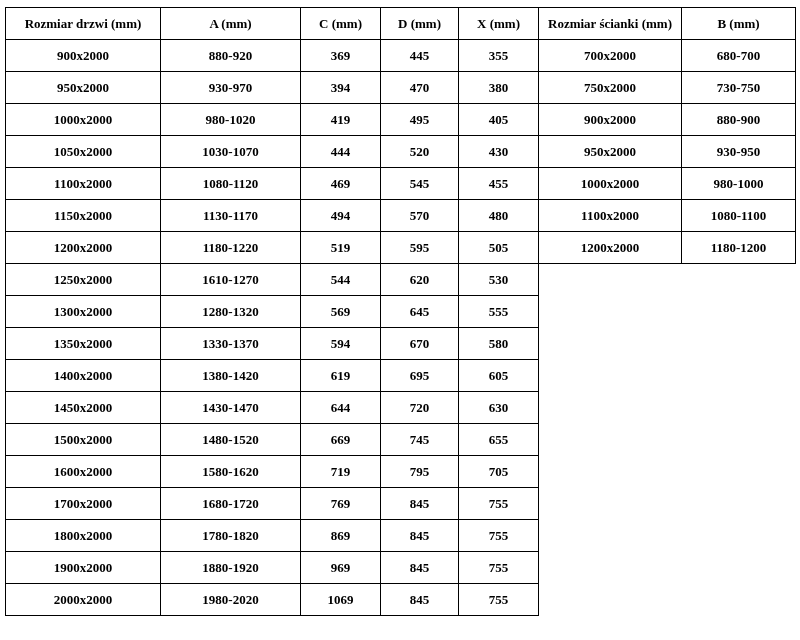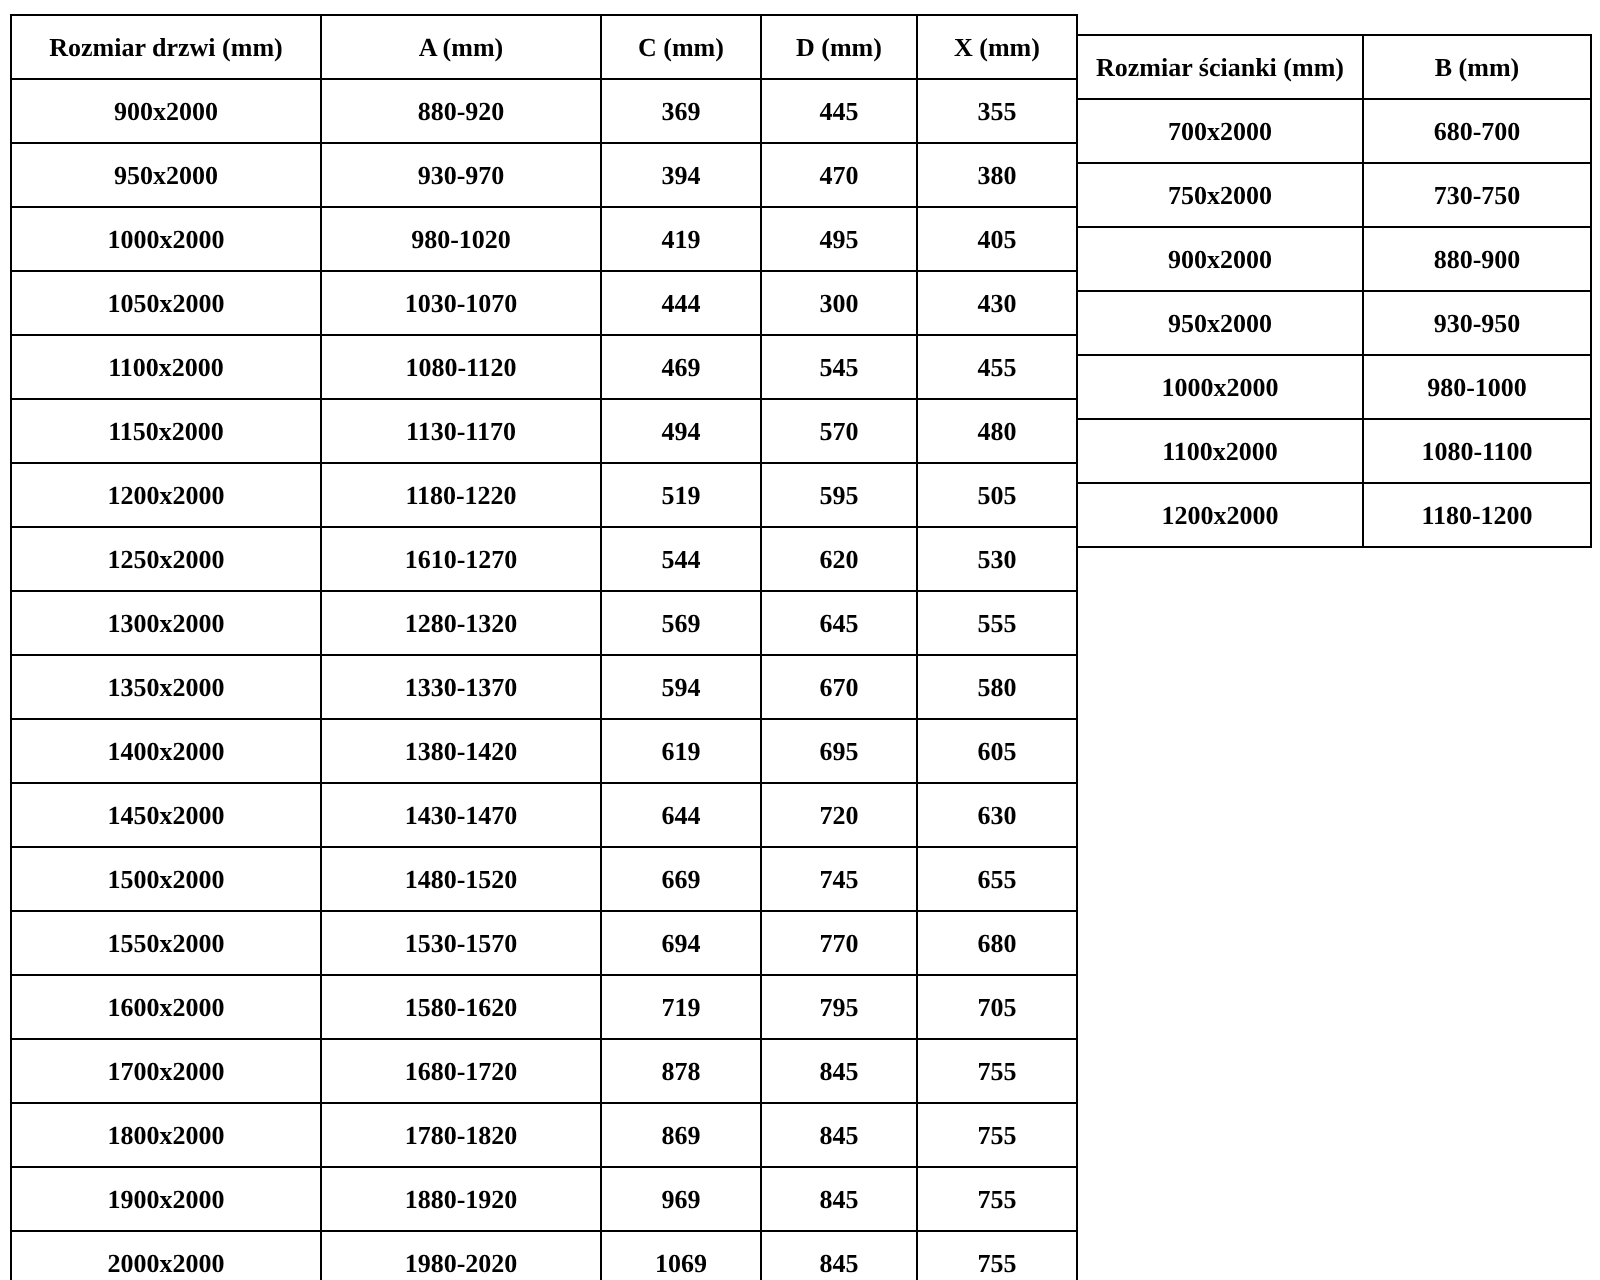--- a/index.html
+++ b/index.html
@@ -50,21 +50,21 @@
   #doors-table col.c0 { width: 155px; }
   #doors-table col.c1 { width: 140px; }
   #doors-table col.c2 { width: 80px; }
   #doors-table col.c3 { width: 78px; }
   #doors-table col.c4 { width: 80px; }
 
   
   #wall-table {
     position: absolute;
     left: 538px;
-    top: 17px;
+    top: 7px;
   }
   #wall-table col.w0 { width: 143px; }
   #wall-table col.w1 { width: 114px; }
 </style>
 </head>
 <body>
 
 <div class="page">
 
   <table class="grid" id="doors-table">
@@ -103,21 +103,21 @@
           <td>1000x2000</td>
           <td>980-1020</td>
           <td>419</td>
           <td>495</td>
           <td>405</td>
         </tr>
         <tr>
           <td>1050x2000</td>
           <td>1030-1070</td>
           <td>444</td>
-          <td>300</td>
+          <td>520</td>
           <td>430</td>
         </tr>
         <tr>
           <td>1100x2000</td>
           <td>1080-1120</td>
           <td>469</td>
           <td>545</td>
           <td>455</td>
         </tr>
         <tr>
@@ -170,37 +170,30 @@
           <td>630</td>
         </tr>
         <tr>
           <td>1500x2000</td>
           <td>1480-1520</td>
           <td>669</td>
           <td>745</td>
           <td>655</td>
         </tr>
         <tr>
-          <td>1550x2000</td>
-          <td>1530-1570</td>
-          <td>694</td>
-          <td>770</td>
-          <td>680</td>
-        </tr>
-        <tr>
           <td>1600x2000</td>
           <td>1580-1620</td>
           <td>719</td>
           <td>795</td>
           <td>705</td>
         </tr>
         <tr>
           <td>1700x2000</td>
           <td>1680-1720</td>
-          <td>878</td>
+          <td>769</td>
           <td>845</td>
           <td>755</td>
         </tr>
         <tr>
           <td>1800x2000</td>
           <td>1780-1820</td>
           <td>869</td>
           <td>845</td>
           <td>755</td>
         </tr>

